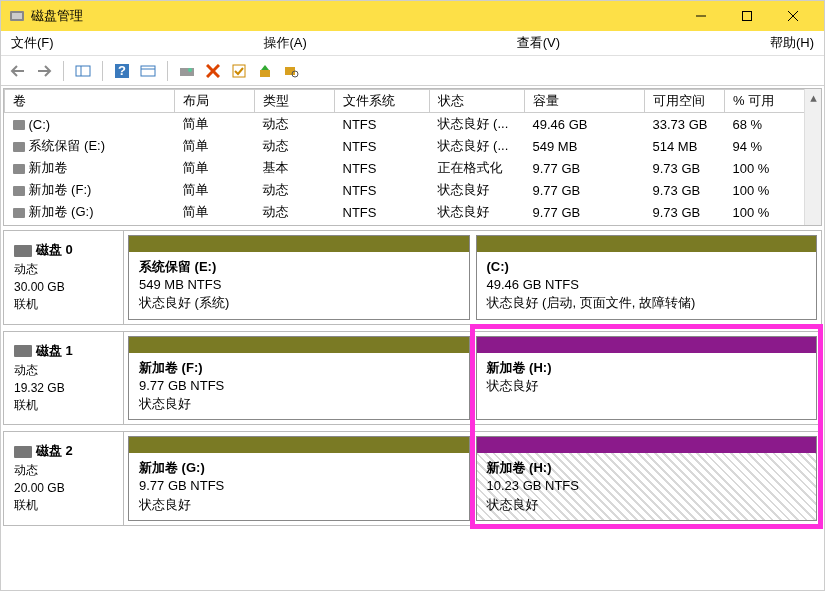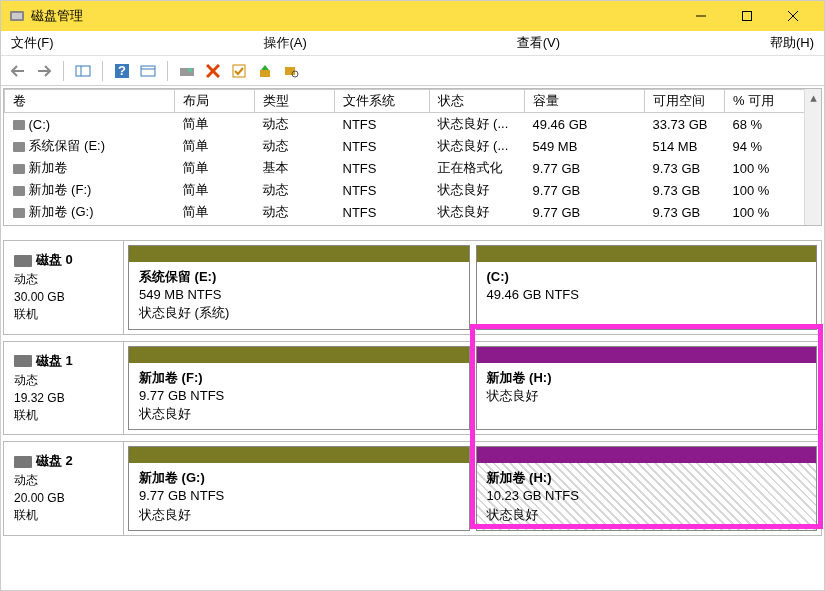--- a/index.html
+++ b/index.html
@@ -23,21 +23,21 @@
 .table-wrap { border: 1px solid #bbb; margin: 2px; height: 138px; overflow: hidden; position: relative; }
 .tbl { width: 100%; border-collapse: collapse; }
 .tbl th, .tbl td { text-align: left; padding: 2px 8px; font-size: 13px; white-space: nowrap; }
 .tbl thead th { background: #fff; border: 1px solid #ccc; font-weight: normal; height: 22px; }
 .tbl tbody td { height: 20px; }
 .vol-icon { width: 12px; height: 10px; background: #8a8a8a; display: inline-block; vertical-align: middle; margin-right: 4px; border-radius: 1px; }
 .tbl-scroll { position: absolute; right: 0; top: 0; bottom: 0; width: 17px; background: #f0f0f0; border-left: 1px solid #ddd; }
 .tbl-scroll .arr { width: 17px; height: 17px; display: flex; align-items: center; justify-content: center; color: #666; }
 
 
-.disks { margin: 14px 2px; }
+.disks { margin: 4px 2px; }
 .disk-row { display: flex; border: 1px solid #bbb; margin-bottom: 6px; }
 .disk-info { width: 120px; padding: 8px 10px; font-size: 13px; border-right: 1px solid #bbb; }
 .disk-info .d-icon { width: 18px; height: 12px; background: #777; display: inline-block; vertical-align: middle; margin-right: 4px; border-radius: 1px; }
 .disk-info .d-name { font-weight: bold; }
 .disk-info div { margin-top: 2px; font-size: 12px; }
 .disk-parts { flex: 1; display: flex; padding: 4px; gap: 6px; }
 .part { flex: 1; border: 1px solid #888; display: flex; flex-direction: column; }
 .part .bar { height: 16px; }
 .bar-olive { background: #7a7a24; }
 .bar-purple { background: #8b1a8b; }
@@ -240,20 +240,21 @@
             <div class="p-name">系统保留  (E:)</div>
             <div>549 MB NTFS</div>
             <div>状态良好 (系统)</div>
           </div>
         </div>
         <div class="part">
           <div class="bar bar-olive"></div>
           <div class="p-body">
             <div class="p-name">(C:)</div>
             <div>49.46 GB NTFS</div>
+            <div>状态良好 (启动, 页面文件, 故障转储)</div>
           </div>
         </div>
       </div>
     </div>
     <div class="disk-row">
       <div class="disk-info">
         <div><span class="d-icon"></span><span class="d-name">磁盘 1</span></div>
         <div>动态</div>
         <div>19.32 GB</div>
         <div>联机</div>

